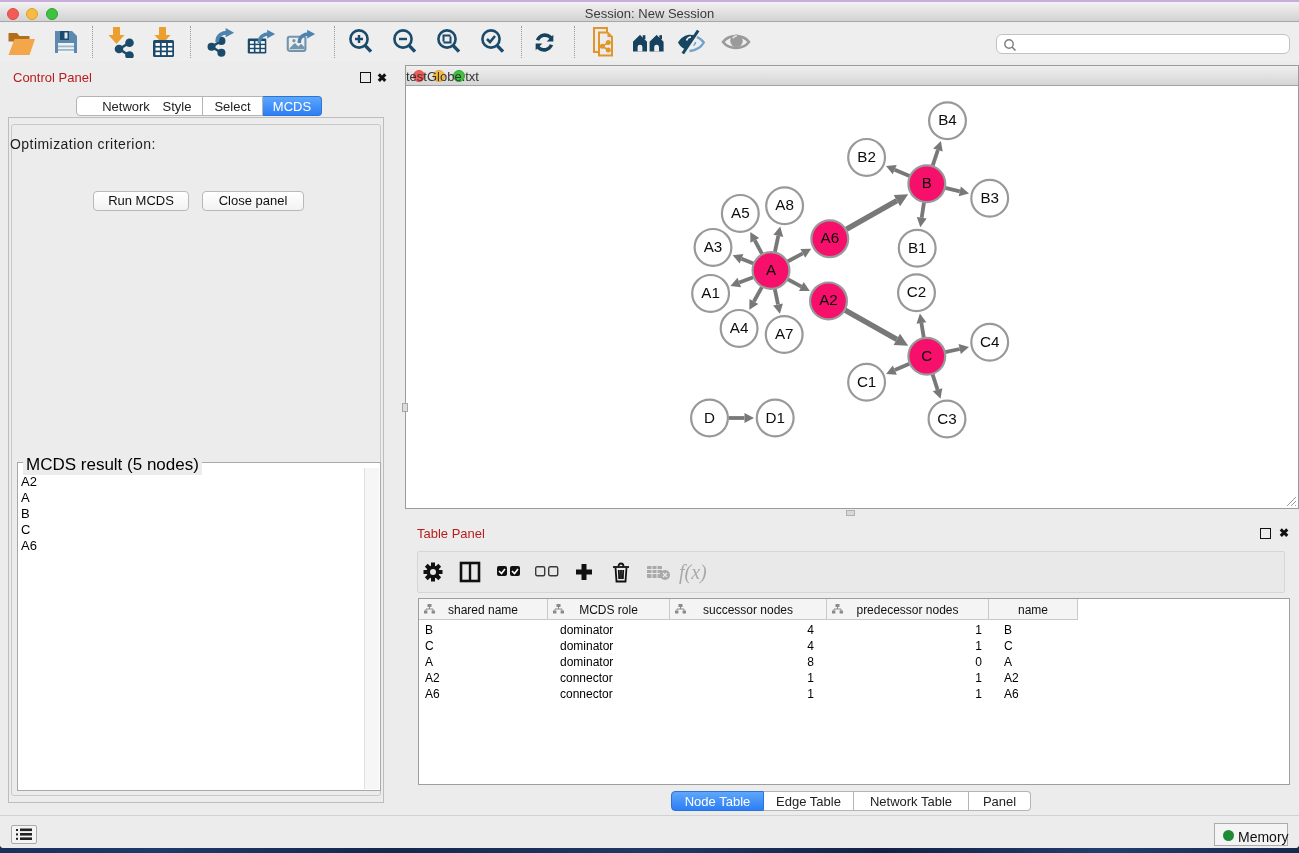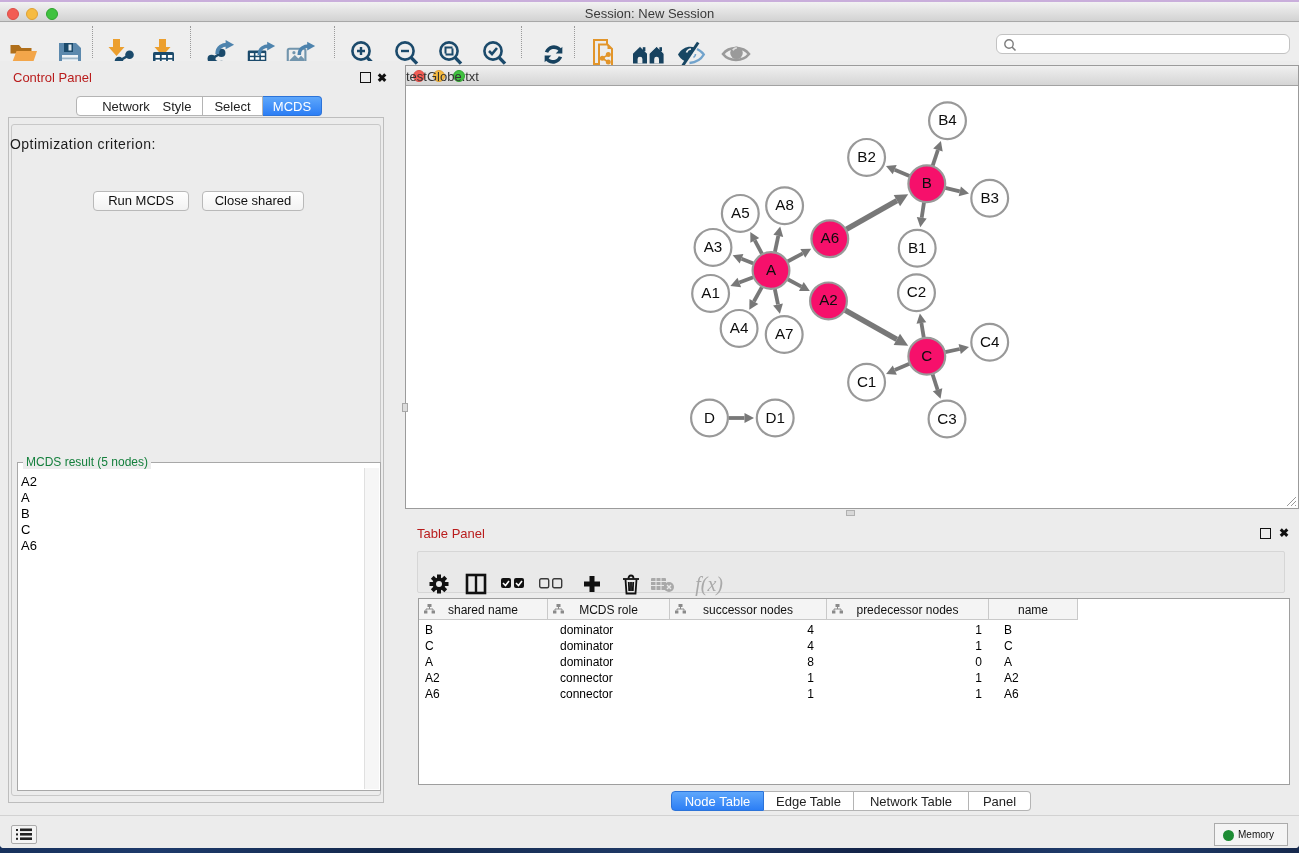--- a/index.html
+++ b/index.html
@@ -4,53 +4,53 @@
 html,body{width:1299px;height:853px;overflow:hidden}
 body{font-family:"Liberation Sans",sans-serif;position:relative;background:linear-gradient(90deg,#17315c,#1d3a6b 12%,#13284c 30%,#1f3966 50%,#122246 68%,#203e6f 85%,#16294d)}
 .abs{position:absolute}
 .app{position:absolute;left:0;top:0;width:1299px;height:848px;background:#ececec;border-radius:0 0 4px 4px;overflow:hidden}
 .titlebar{position:absolute;left:0;top:0;width:1299px;height:22px;
  background:linear-gradient(#f2f2f2,#d2d2d2);border-top:2px solid #c9aedb;border-bottom:1px solid #a8a8a8}
 .titlebar .t{position:absolute;left:0;right:0;top:4px;text-align:center;font-size:13px;color:#3a3a3a}
 .light{position:absolute;top:6px;width:12px;height:12px;border-radius:50%}
 .toolbar{position:absolute;left:0;top:23px;width:1299px;height:38px;background:#eeeeee}
 .tsep{position:absolute;top:3px;height:32px;width:0;border-left:1px dotted #9a9a9a}
-.ticon{position:absolute;top:12px;height:38px;display:flex;align-items:center;justify-content:flex-end}
+.ticon{position:absolute;top:0;height:38px;display:flex;align-items:center;justify-content:flex-start}
 .search{position:absolute;left:996px;top:11px;width:294px;height:20px;background:#fff;border:1px solid #c2c2c2;border-radius:6px}
 .lpanel{position:absolute;left:0;top:61px;width:391px;height:742px;background:#ececec}
 .ptitle{position:absolute;left:13px;top:9px;font-size:13px;color:#b91c1c}
 .pbox{position:absolute;width:11px;height:11px;border:1.5px solid #111}
 .px{font-size:13px;font-weight:bold;color:#111;position:absolute}
 .tabs{position:absolute;font-size:13px}
 .tab{position:absolute;top:0;height:20px;line-height:19px;text-align:center;background:#fff;border:1px solid #b4b4b4;color:#222}
 .tab.sel{background:linear-gradient(#5ea7fb,#2c7ef5);color:#fff;border-color:#2c73d8}
 .cpouter{position:absolute;left:8px;top:56px;width:376px;height:686px;border:1px solid #bdbdbd;background:#ececec}
 .cpinner{position:absolute;left:2px;top:6px;width:370px;height:672px;border:1px solid #c8c8c8;border-radius:3px;background:#ececec}
 .lbl{position:absolute;font-size:13px;color:#1d1d1d}
 .combo{position:absolute;left:32px;top:152px;width:311px;height:20px;background:#fff;border:1px solid #b6b6b6;border-radius:4px;font-size:14px;letter-spacing:0.2px;line-height:18px;padding-left:8px;color:#111}
 .stepper{position:absolute;right:-1px;top:-1px;width:16px;height:20px;border-radius:0 4px 4px 0;background:linear-gradient(#55a3fa,#1a79f7)}
 .btn{position:absolute;height:20px;background:linear-gradient(#ffffff,#f2f2f2);border:1px solid #b9b9b9;border-radius:4px;font-size:13px;text-align:center;line-height:18px;color:#111}
 .fieldset{position:absolute;left:9px;top:395px;width:364px;height:329px;border:1px solid #a8a8a8;background:#fff}
-.legend{position:absolute;left:5px;top:-8px;background:#ececec;font-size:12px;color:#15803d;padding:0 3px}
+.legend{position:absolute;left:5px;top:-8px;background:#ececec;font-size:17px;color:#000000;padding:0 3px}
 .mlist{position:absolute;left:2px;top:6px;font-size:13px;color:#000;line-height:16px}
 .scroll{position:absolute;right:1px;top:5px;width:15px;bottom:1px;background:#f6f6f6;border-left:1px solid #e0e0e0}
 .netwin{position:absolute;left:405px;top:65px;width:894px;height:444px;background:#fff;border:1px solid #9b9b9b}
 .nettb{position:absolute;left:0;top:0;width:100%;height:20px;background:linear-gradient(#f0f0f0,#d5d5d5);border-bottom:1px solid #a2a2a2}
 .nettb .t{position:absolute;left:0;right:0;top:3px;text-align:left;font-size:13px;color:#333}
 .nlight{position:absolute;top:4px;width:12px;height:12px;border-radius:50%}
 .tpanel{position:absolute;left:405px;top:518px;width:894px;height:297px}
 .ttb{position:absolute;left:12px;top:33px;width:868px;height:42px;background:#e9e9e9;border:1px solid #d6d6d6;border-radius:2px}
 .tbl{position:absolute;left:13px;top:80px;width:872px;height:187px;background:#fff;border:1px solid #9e9e9e}
 .thead{position:absolute;left:0;top:0;height:21px;background:#f4f4f4;border-right:1px solid #c9c9c9;border-bottom:1px solid #c9c9c9;font-size:12px;color:#111}
 .thead span{display:block;text-align:center;margin-top:4px}
 .thead svg{position:absolute;left:5px;top:5px}
 .trow{position:absolute;font-size:12px;color:#000;height:16px}
 .btabs{position:absolute;top:273px;font-size:13px}
 .statusbar{position:absolute;left:0;top:815px;width:1299px;height:33px;background:#ececec;border-top:1px solid #d2d2d2}
-.membtn{position:absolute;left:1214px;top:7px;width:74px;height:23px;background:#f4f4f4;border:1px solid #ababab;font-size:10px}
+.membtn{position:absolute;left:1214px;top:7px;width:74px;height:23px;background:#f4f4f4;border:1px solid #ababab;font-size:14px}
 .listbtn{position:absolute;left:11px;top:9px;width:26px;height:19px;background:#f4f4f4;border:1px solid #ababab;border-radius:2px}
 </style></head>
 <body>
 <div class="app">
 <div class="titlebar">
  <div class="light" style="left:7px;background:#f25c54;border:1px solid #db4e47"></div>
  <div class="light" style="left:26px;background:#f6bb41;border:1px solid #dfa133"></div>
  <div class="light" style="left:46px;background:#3fc23f;border:1px solid #2fa32f"></div>
  <div class="t">Session: New Session</div>
 </div>
@@ -242,21 +242,21 @@
   <div class="tab" style="left:0;width:100px;border-radius:4px 0 0 4px">Network</div>
   <div class="tab" style="left:76px;width:51px;border-left:none">Style</div>
   <div class="tab" style="left:127px;width:60px;border-left:none">Select</div>
   <div class="tab sel" style="left:187px;width:59px;border-left:none;border-radius:0 4px 4px 0">MCDS</div>
  </div>
  <div class="cpouter">
         <div class="cpinner"></div>
       </div>
  <div class="lbl" style="left:10px;width:380px;top:75px;font-size:14px;letter-spacing:0.45px">Optimization criterion:</div>
  <div class="btn" style="left:93px;top:130px;width:96px">Run MCDS</div>
- <div class="btn" style="left:202px;top:130px;width:102px">Close shared</div>
+ <div class="btn" style="left:202px;top:130px;width:102px">Close panel</div>
  <div class="fieldset" style="left:17px;top:401px;width:364px;height:329px">
    <div class="legend">MCDS result (5 nodes)</div>
    <div class="mlist" style="left:3px;top:11px">A2<br>A<br>B<br>C<br>A6</div>
    <div class="scroll"></div>
  </div>
 </div>
 
 <div class="netwin">
  <div class="nettb">
   <div class="nlight" style="left:7px;background:#f25c54;border:1px solid #db4e47"></div>

